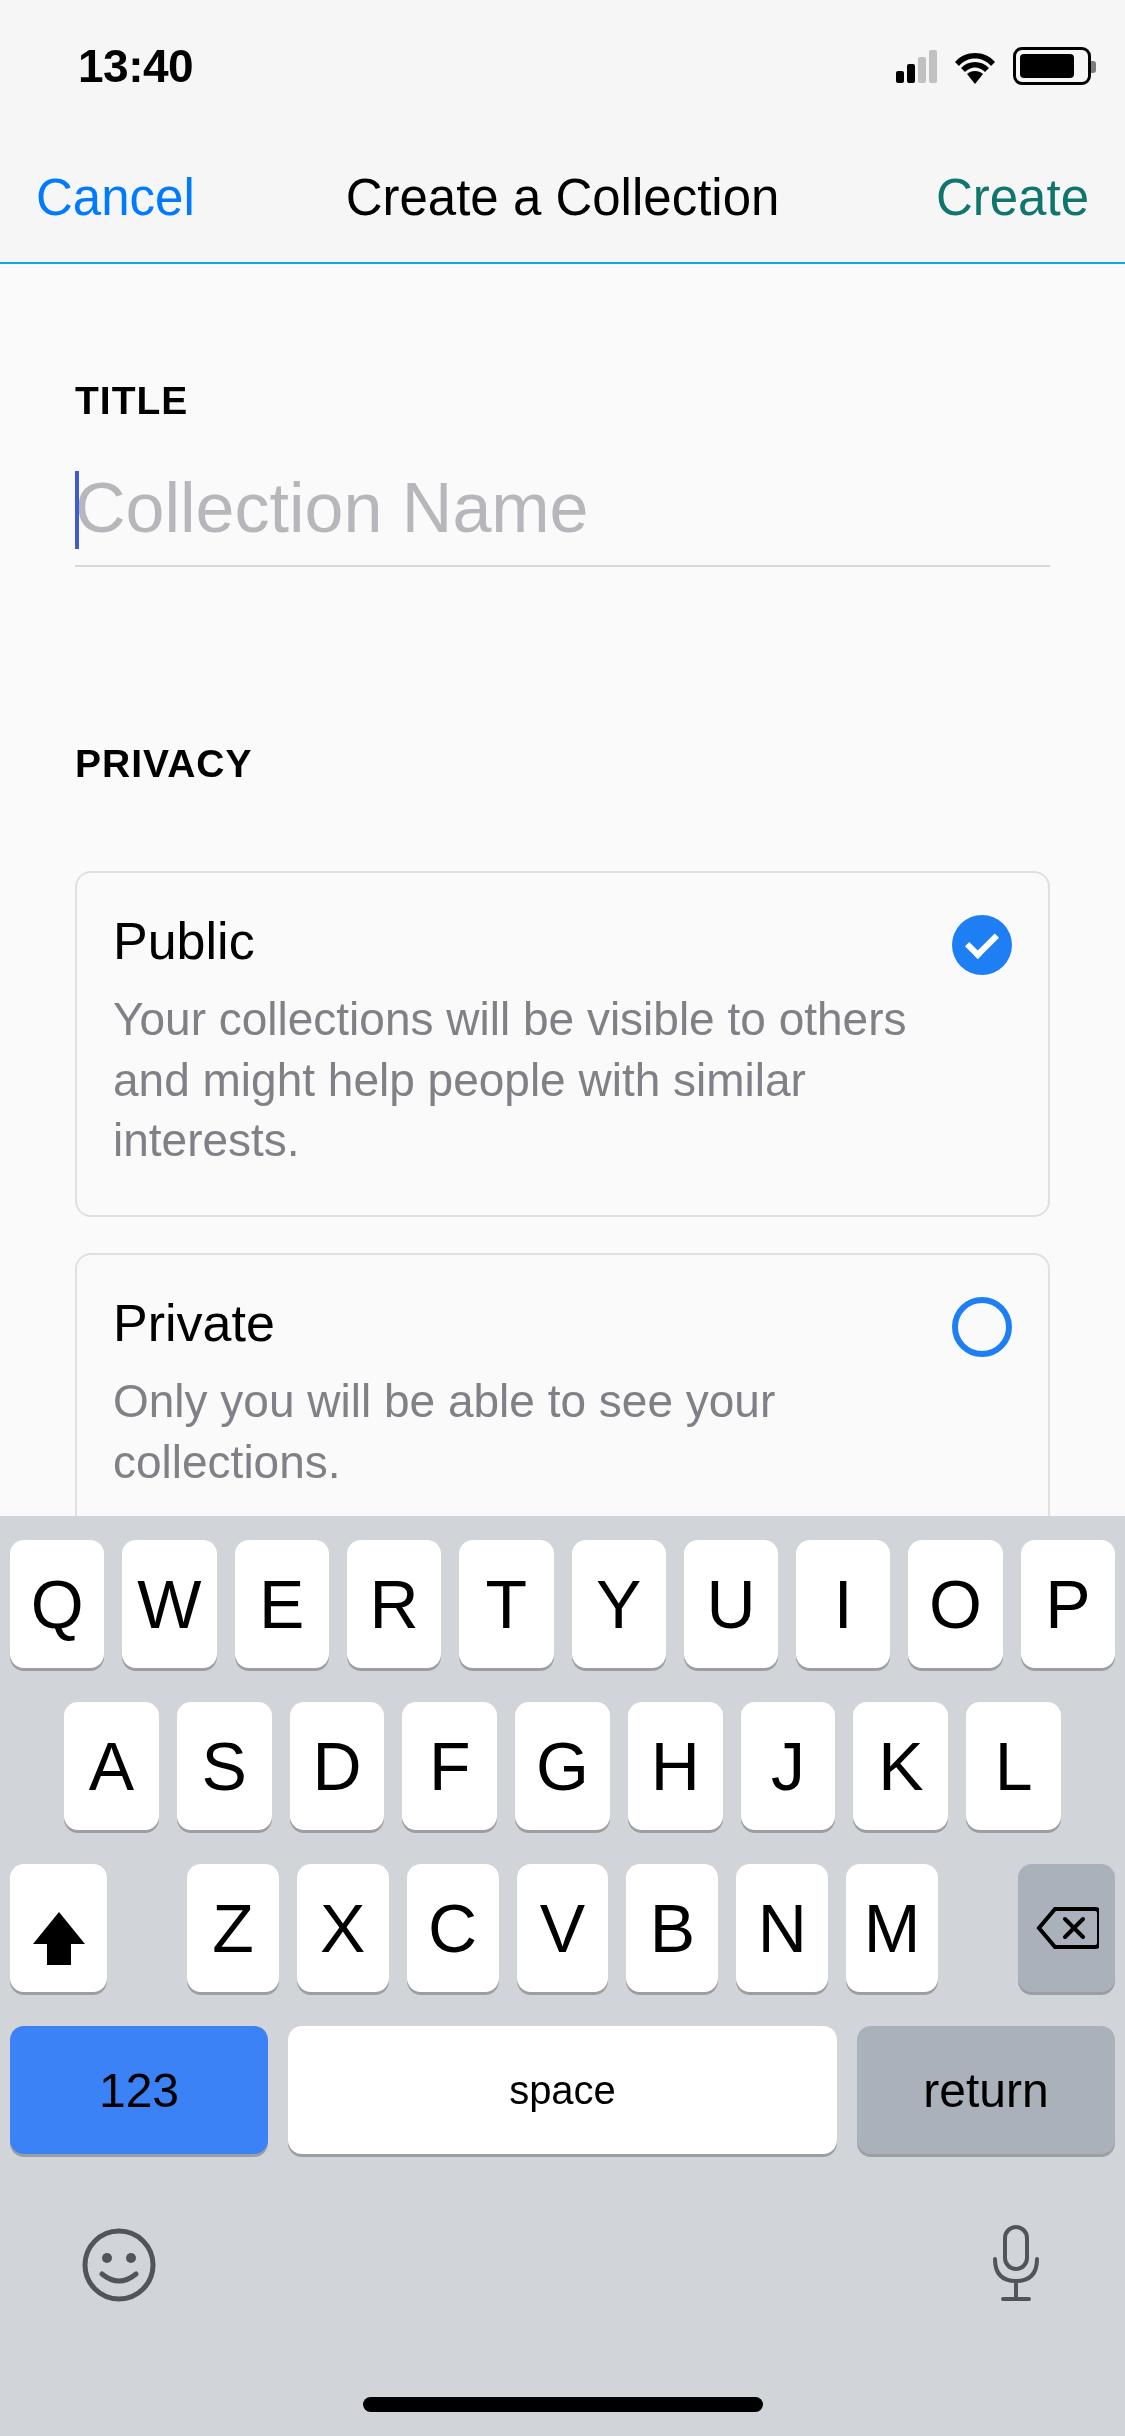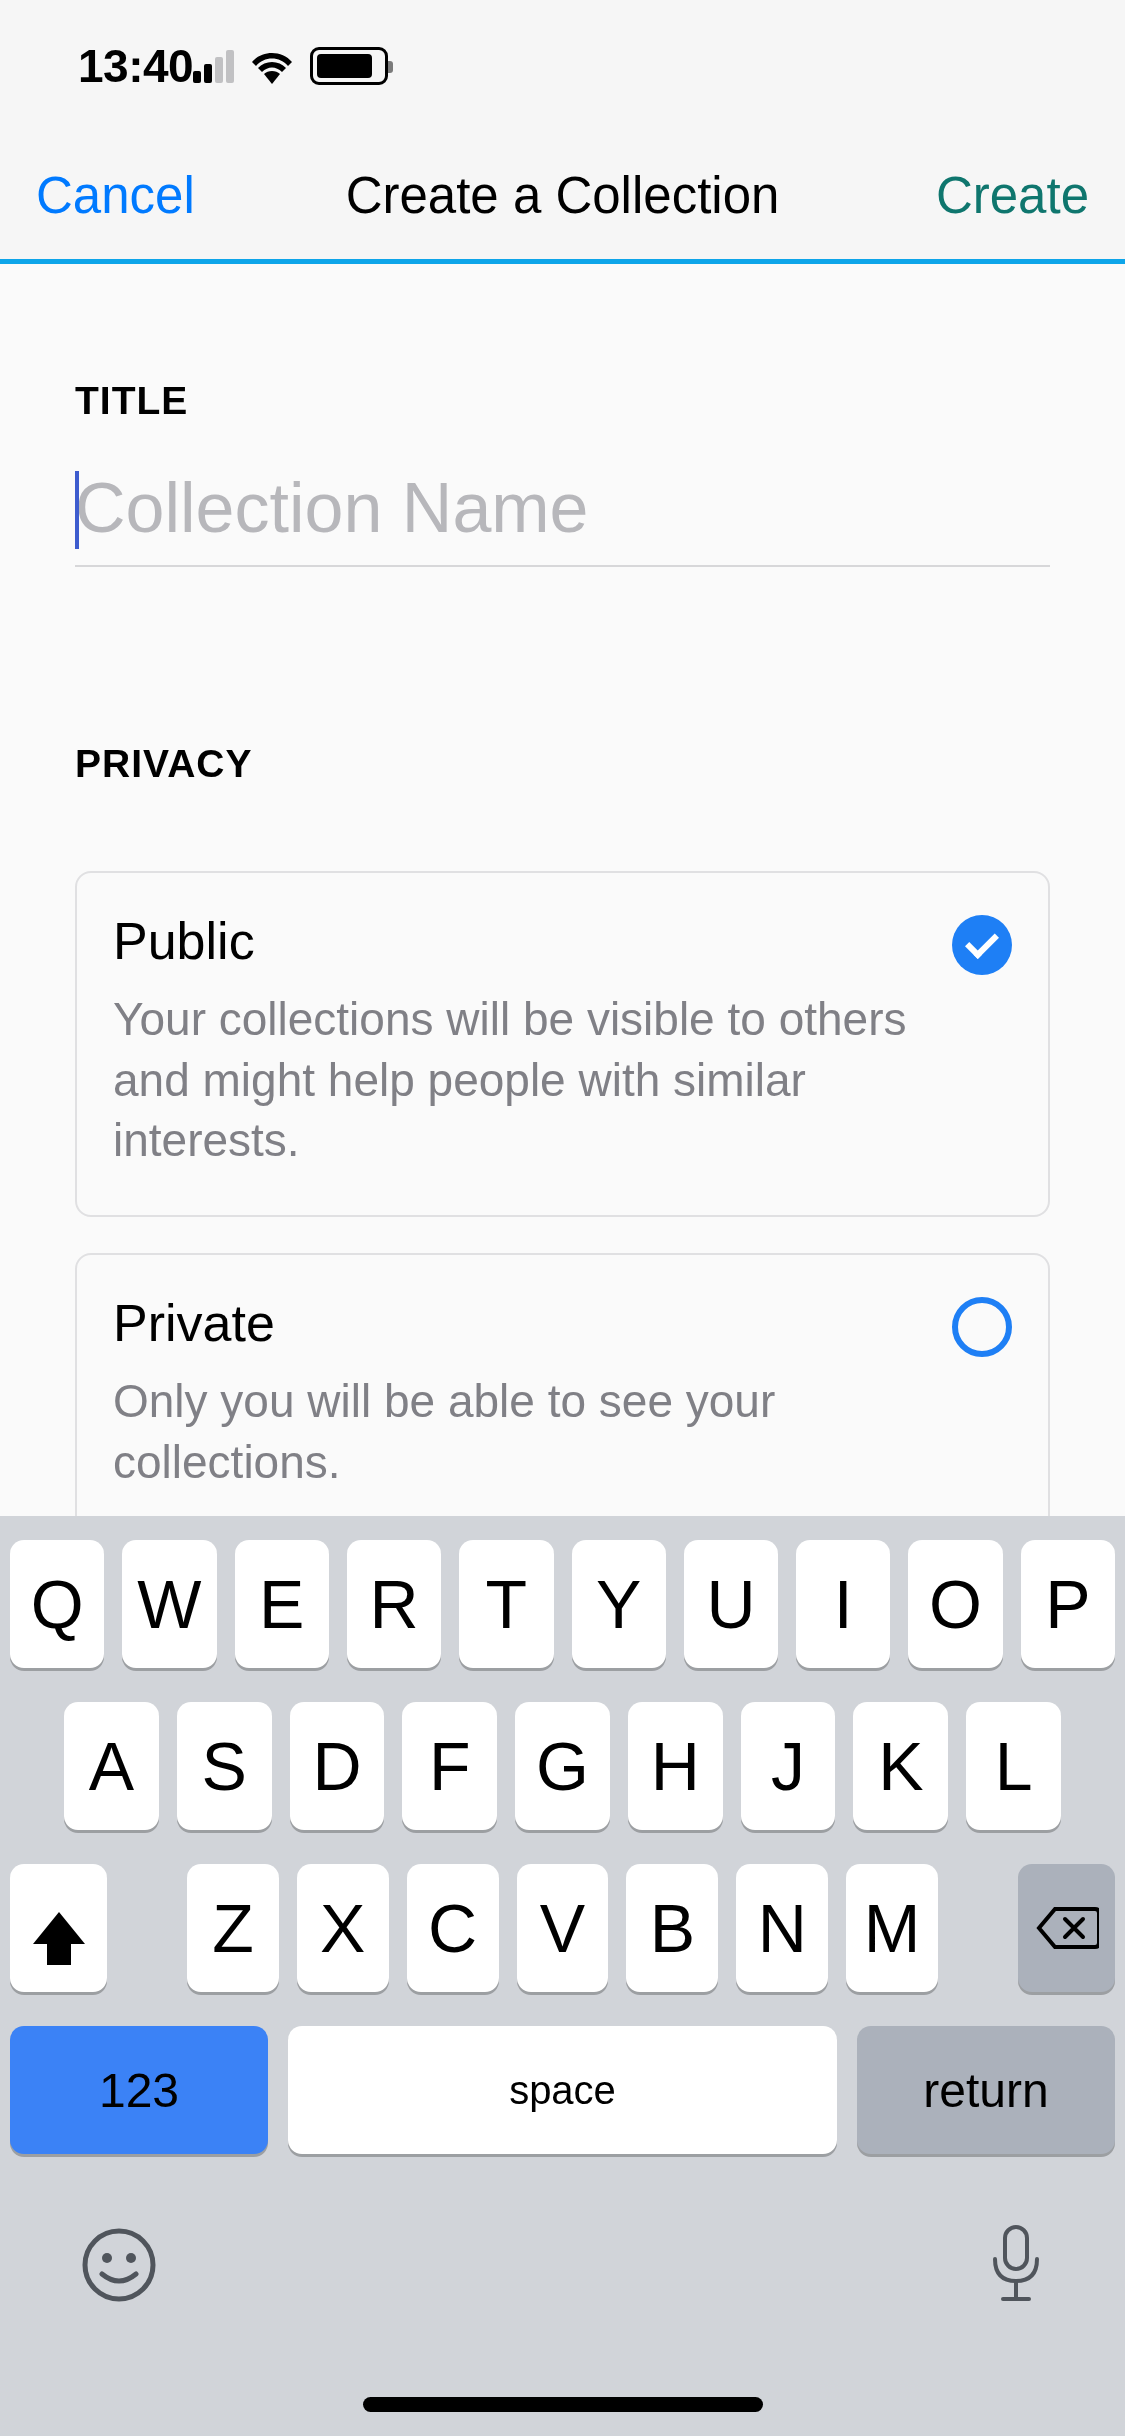--- a/index.html
+++ b/index.html
@@ -15,21 +15,21 @@
       background: #fafafa;
       position: relative;
       overflow: hidden;
     }
     
     .status-bar {
       height: 132px;
       display: flex;
       align-items: center;
       padding: 0 34px 0 78px;
-      justify-content: flex-start;
+      justify-content: space-between;
       background: #f6f6f6;
     }
     .status-time {
       font-size: 46px;
       font-weight: 600;
       letter-spacing: -0.5px;
     }
     .status-right {
       display: flex;
       align-items: center;
@@ -76,21 +76,21 @@
       border-radius: 4px;
     }
     
     .nav-bar {
       height: 132px;
       display: flex;
       align-items: center;
       justify-content: space-between;
       padding: 0 36px;
       background: #f6f6f6;
-      border-bottom: 5px solid #0ea5e9;
+      border-bottom: 2px solid #0ea5e9;
     }
     .nav-left {
       color: #007aff;
       font-size: 51px;
       font-weight: 400;
     }
     .nav-title {
       font-size: 51px;
       font-weight: 400;
       position: absolute;

